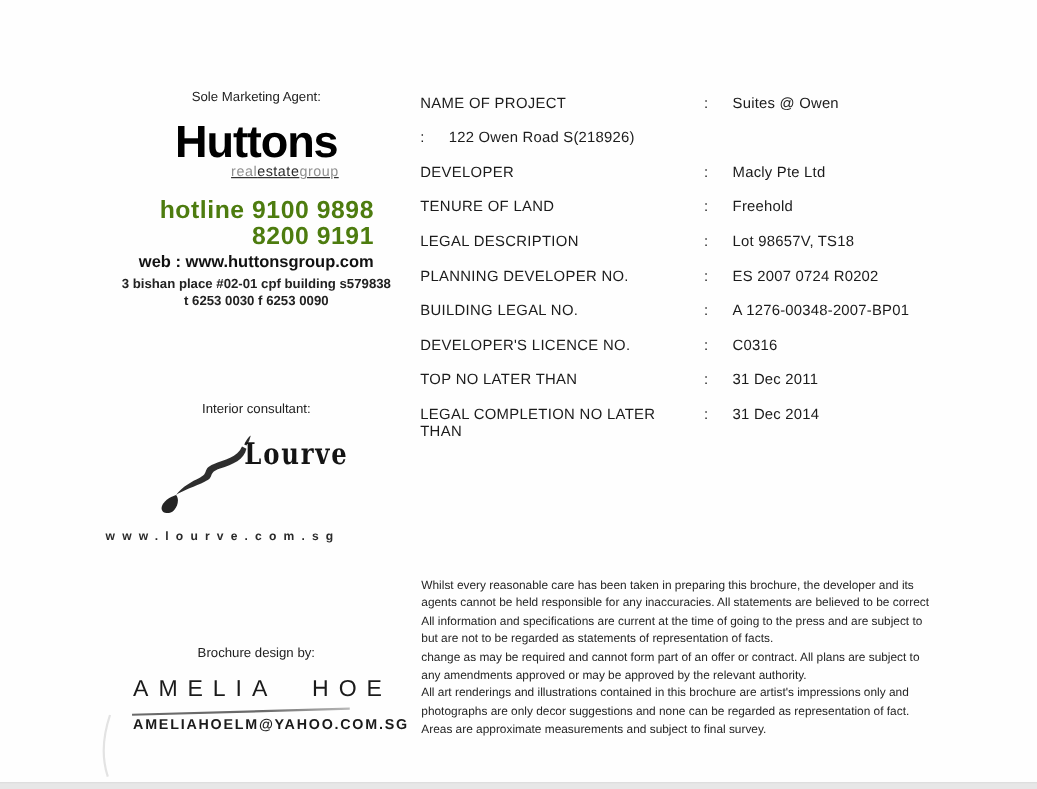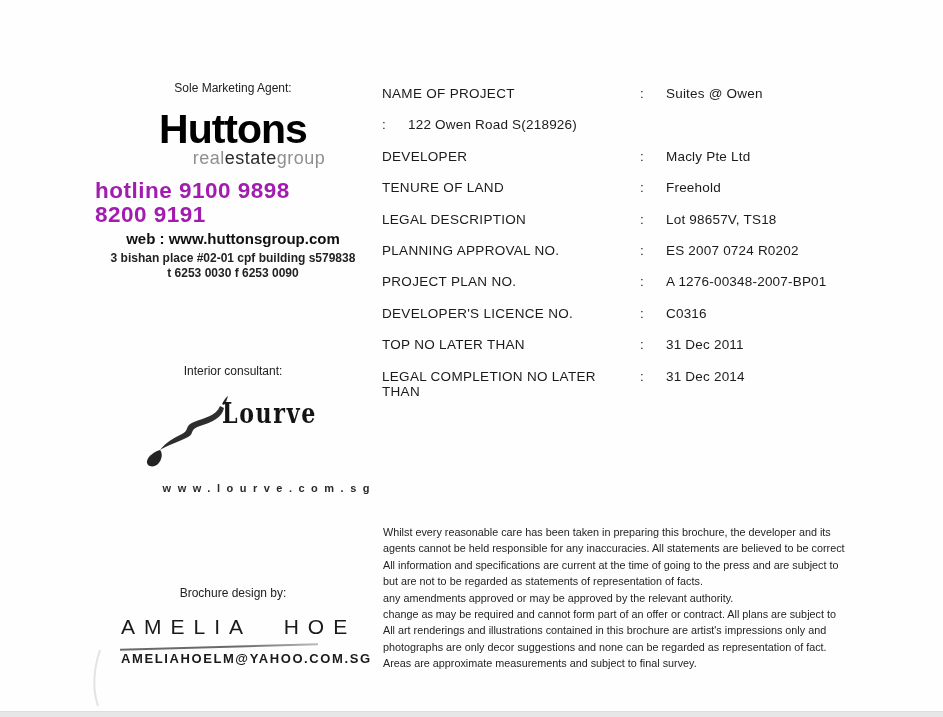--- a/index.html
+++ b/index.html
@@ -12,44 +12,44 @@
     overflow:hidden;
     margin:0 auto;
   }
   
   .lcenter{position:absolute;left:80px;width:306px;text-align:center;}
   .agent-heading{top:81px;font-size:12px;color:#222;}
   .huttons-word{
     top:106px;font-size:41px;font-weight:700;letter-spacing:-1px;color:#000000;
   }
   .huttons-sub{
-    top:148px;font-size:18px;letter-spacing:0.5px;
-    padding-left:52px;box-sizing:border-box;
+    top:148px;font-size:13px;letter-spacing:0.5px;
+    padding-left:52px;box-sizing:border-box;text-decoration:underline;
   }
   .sub-lite{color:#8f8f8f;}
   .sub-dark{color:#2a2a2a;}
   .hotline-block{
-    position:absolute;left:95px;top:179px;width:245px;
-    font-size:22.5px;font-weight:700;letter-spacing:0.5px;color:#a21caf;line-height:24px;
+    position:absolute;left:95px;top:179px;width:245px;text-align:right;
+    font-size:22.5px;font-weight:700;letter-spacing:0.5px;color:#4d7c0f;line-height:24px;
   }
   .web-line{top:230px;font-size:15px;font-weight:700;color:#111;}
   .addr-line{top:251px;font-size:12px;font-weight:700;color:#222;}
   .phone-line{top:266px;font-size:12px;font-weight:700;color:#222;}
 
   .interior-heading{top:364px;font-size:12px;color:#222;}
   .lourve-logo{position:absolute;left:138px;top:392px;width:190px;height:80px;}
   .lourve-word{
     position:absolute;left:222px;top:398px;
     font-family:"DejaVu Serif", serif;font-size:27px;font-weight:700;
     letter-spacing:2px;color:#141414;
     transform:scaleX(0.82);transform-origin:left top;
     white-space:nowrap;
   }
   .lourve-web{
-    position:absolute;left:96px;top:482px;width:280px;text-align:right;
+    position:absolute;left:96px;top:482px;width:280px;text-align:left;
     font-size:11px;font-weight:700;letter-spacing:6.5px;color:#2a2a2a;white-space:nowrap;
   }
 
   .brochure-heading{top:586px;font-size:12px;color:#222;}
   .designer-name{
     position:absolute;left:121px;top:615px;
     font-size:21px;letter-spacing:9px;word-spacing:18px;color:#1a1a1a;white-space:nowrap;
   }
   .designer-rule{
     position:absolute;left:120px;top:646px;width:198px;height:1.5px;
@@ -151,26 +151,26 @@
       <span class="fact-label">TENURE OF LAND</span>
       <span class="fact-colon">:</span>
       <span class="fact-value">Freehold</span>
     </div>
     <div class="fact-row">
       <span class="fact-label">LEGAL DESCRIPTION</span>
       <span class="fact-colon">:</span>
       <span class="fact-value">Lot 98657V, TS18</span>
     </div>
     <div class="fact-row">
-      <span class="fact-label">PLANNING APPROVAL NO.</span>
+      <span class="fact-label">PLANNING DEVELOPER NO.</span>
       <span class="fact-colon">:</span>
       <span class="fact-value">ES 2007 0724 R0202</span>
     </div>
     <div class="fact-row">
-      <span class="fact-label">PROJECT PLAN NO.</span>
+      <span class="fact-label">BUILDING LEGAL NO.</span>
       <span class="fact-colon">:</span>
       <span class="fact-value">A 1276-00348-2007-BP01</span>
     </div>
     <div class="fact-row">
       <span class="fact-label">DEVELOPER'S LICENCE NO.</span>
       <span class="fact-colon">:</span>
       <span class="fact-value">C0316</span>
     </div>
     <div class="fact-row">
       <span class="fact-label">TOP NO LATER THAN</span>
@@ -182,22 +182,22 @@
       <span class="fact-colon">:</span>
       <span class="fact-value">31 Dec 2014</span>
     </div>
   </div>
 
   <div class="disclaimer">
     <div>Whilst every reasonable care has been taken in preparing this brochure, the developer and its</div>
     <div>agents cannot be held responsible for any inaccuracies. All statements are believed to be correct</div>
     <div>All information and specifications are current at the time of going to the press and are subject to</div>
     <div>but are not to be regarded as statements of representation of facts.</div>
+    <div>change as may be required and cannot form part of an offer or contract. All plans are subject to</div>
     <div>any amendments approved or may be approved by the relevant authority.</div>
-    <div>change as may be required and cannot form part of an offer or contract. All plans are subject to</div>
     <div>All art renderings and illustrations contained in this brochure are artist's impressions only and</div>
     <div>photographs are only decor suggestions and none can be regarded as representation of fact.</div>
     <div>Areas are approximate measurements and subject to final survey.</div>
   </div>
 
   <svg class="scan-curve" width="30" height="60" viewBox="0 0 30 60">
     <path d="M14 2 C 8 20, 6 40, 12 58" stroke="#e3e3e3" stroke-width="2" fill="none"></path>
   </svg>
   <div class="scan-bottom-band"></div>
 

